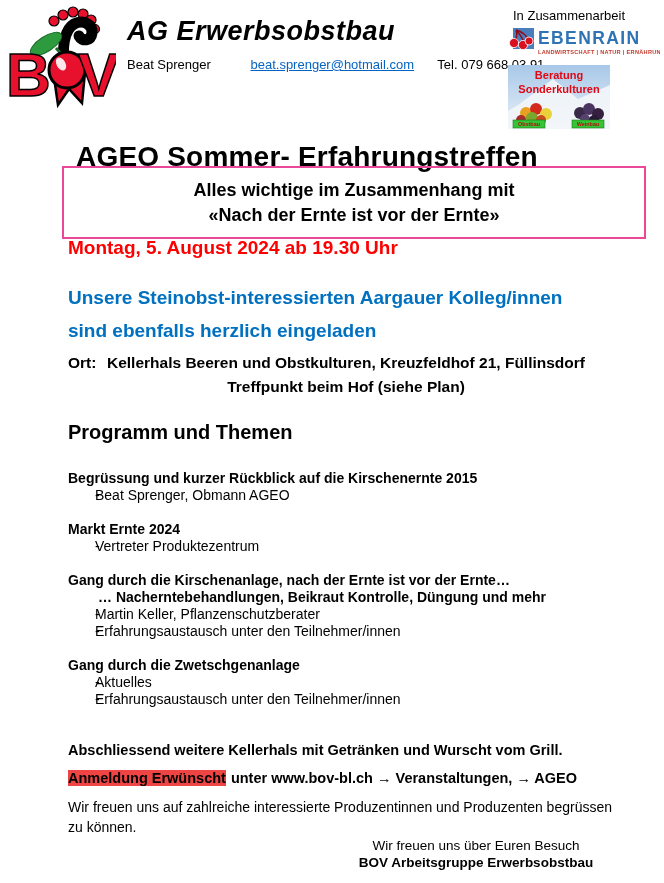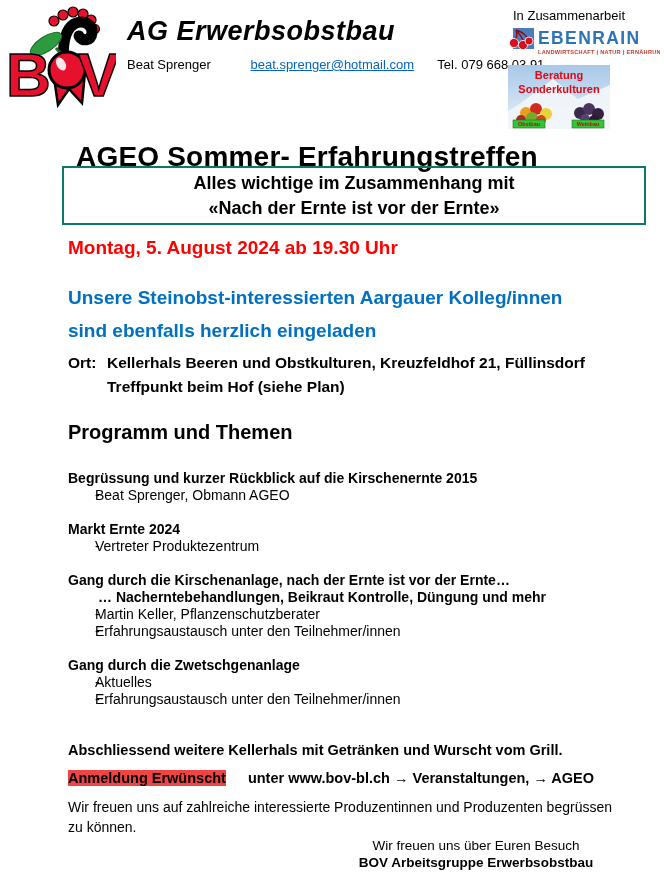--- a/index.html
+++ b/index.html
@@ -21,53 +21,53 @@
   .partner-block { position:absolute; left:506px; top:8px; width:154px; }
   .partner-label { font-size:13px; margin-left:7px; margin-bottom:4px; }
   .ebenrain { position:relative; width:154px; height:32px; }
   .badge { position:relative; margin-top:2px; margin-left:2px; width:102px; height:64px; overflow:hidden; }
   
   .doc-title {
     position:absolute; left:76px; top:121px;
     font-size:28px; font-weight:bold; letter-spacing:0.2px;margin-top:20px;
   }
   .subtitle-box {
-    position:absolute; left:62px; top:166px; width:584px; height:59px;
-    border:2px solid #0f766e; display:flex; flex-direction:column;
+    position:absolute; left:62px; top:166px; width:584px; height:73px;
+    border:2px solid #ec4899; display:flex; flex-direction:column;
     align-items:center; justify-content:center;
   }
   .subtitle-box div { font-size:18px; font-weight:bold; line-height:25px; }
   
   .date-line {
     position:absolute; left:68px; top:237px;
     font-size:19px; font-weight:bold; color:#FF0000;
   }
   .invite-lines {
     position:absolute; left:68px; top:281px;
     font-size:19px; font-weight:bold; color:#0070C0; line-height:33px;
   }
   .location { position:absolute; left:68px; top:351px; font-size:15.5px; font-weight:bold; line-height:24px; }
-  .location-row { display:flex; }
+  .location-row { display:flex;justify-content:center; }
   .location-label { width:39px; flex:none; }
   .prog-heading {
     position:absolute; left:68px; top:421px;
     font-size:20px; font-weight:bold;
   }
   
   .program { position:absolute; left:68px; top:470px; width:560px; }
   .prog-section { margin-bottom:17px; font-size:14px; line-height:17px; }
   .prog-title { font-weight:bold; }
   .prog-subtitle { font-weight:bold; padding-left:30px; }
   .prog-item { display:flex; }
   .prog-item .dash { width:20px; padding-left:27px; flex:none; }
   
   .closing-line { position:absolute; left:68px; top:742px; font-size:14.5px; font-weight:bold; }
   .signup-line { position:absolute; left:68px; top:770px; font-size:14.5px; font-weight:bold; }
   .signup-line .hl { background:#ef4444; }
-  .signup-line .rest { margin-left:22px; }
+  .signup-line .rest { margin-left:5px; }
   .welcome-line { position:absolute; left:68px; top:797px; width:560px; font-size:14px; line-height:20px; }
   .sign-block { position:absolute; left:330px; top:837px; width:292px; text-align:center; font-size:13.5px; line-height:17px; }
   .sign-block .bold { font-weight:bold; }
 </style>
 </head>
 <body>
 
 <div class="page">
 
   <svg class="bov-logo" viewBox="0 0 108 104" aria-hidden="true">

